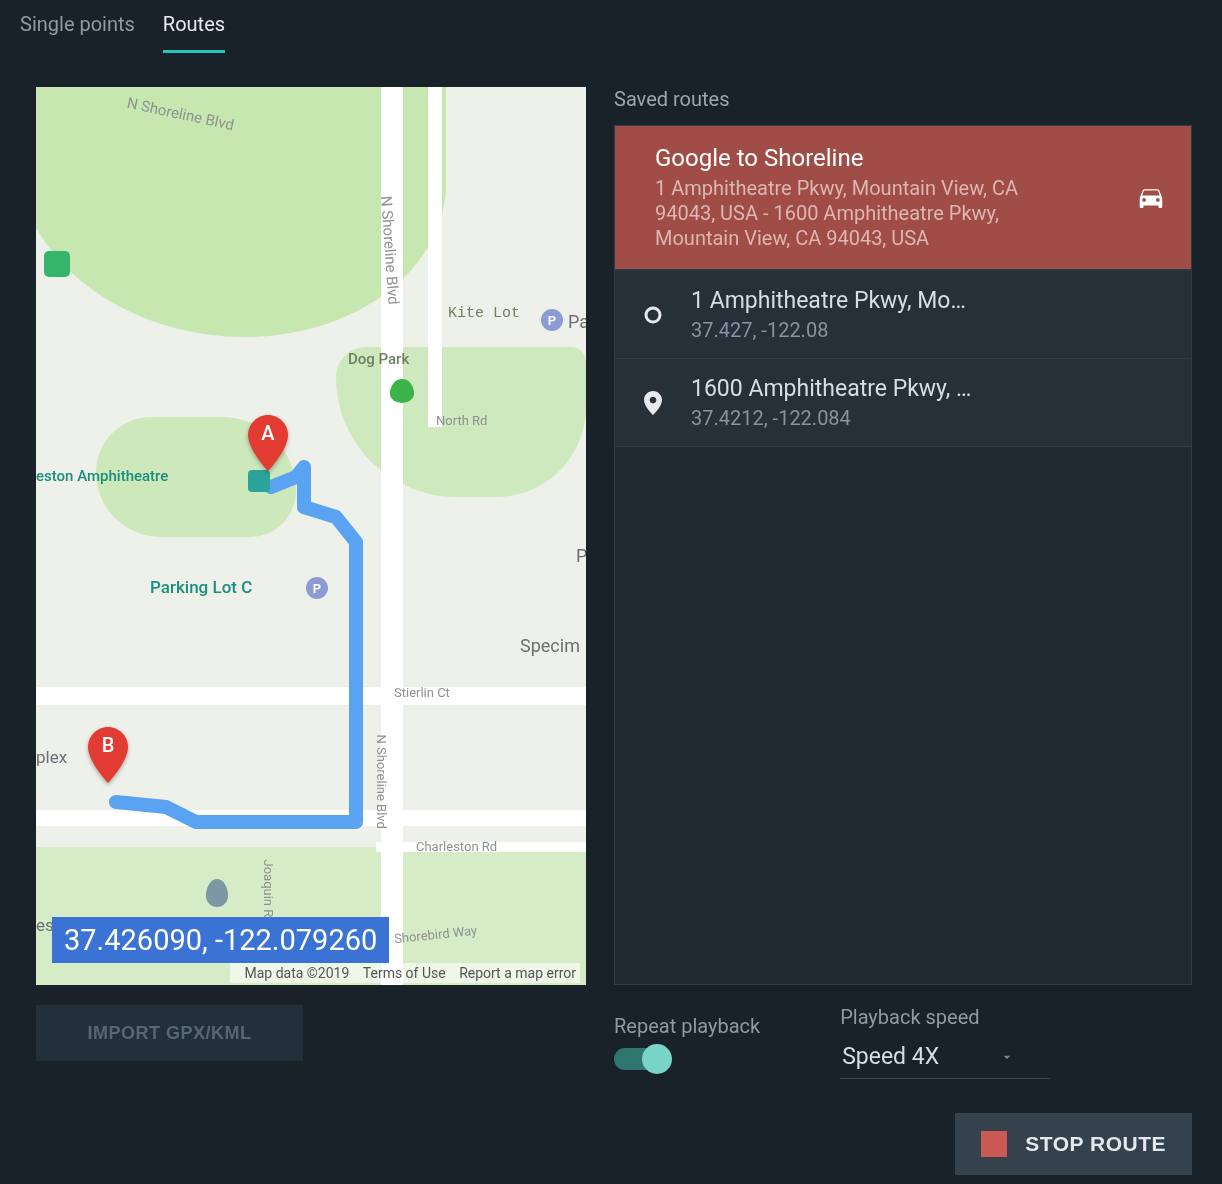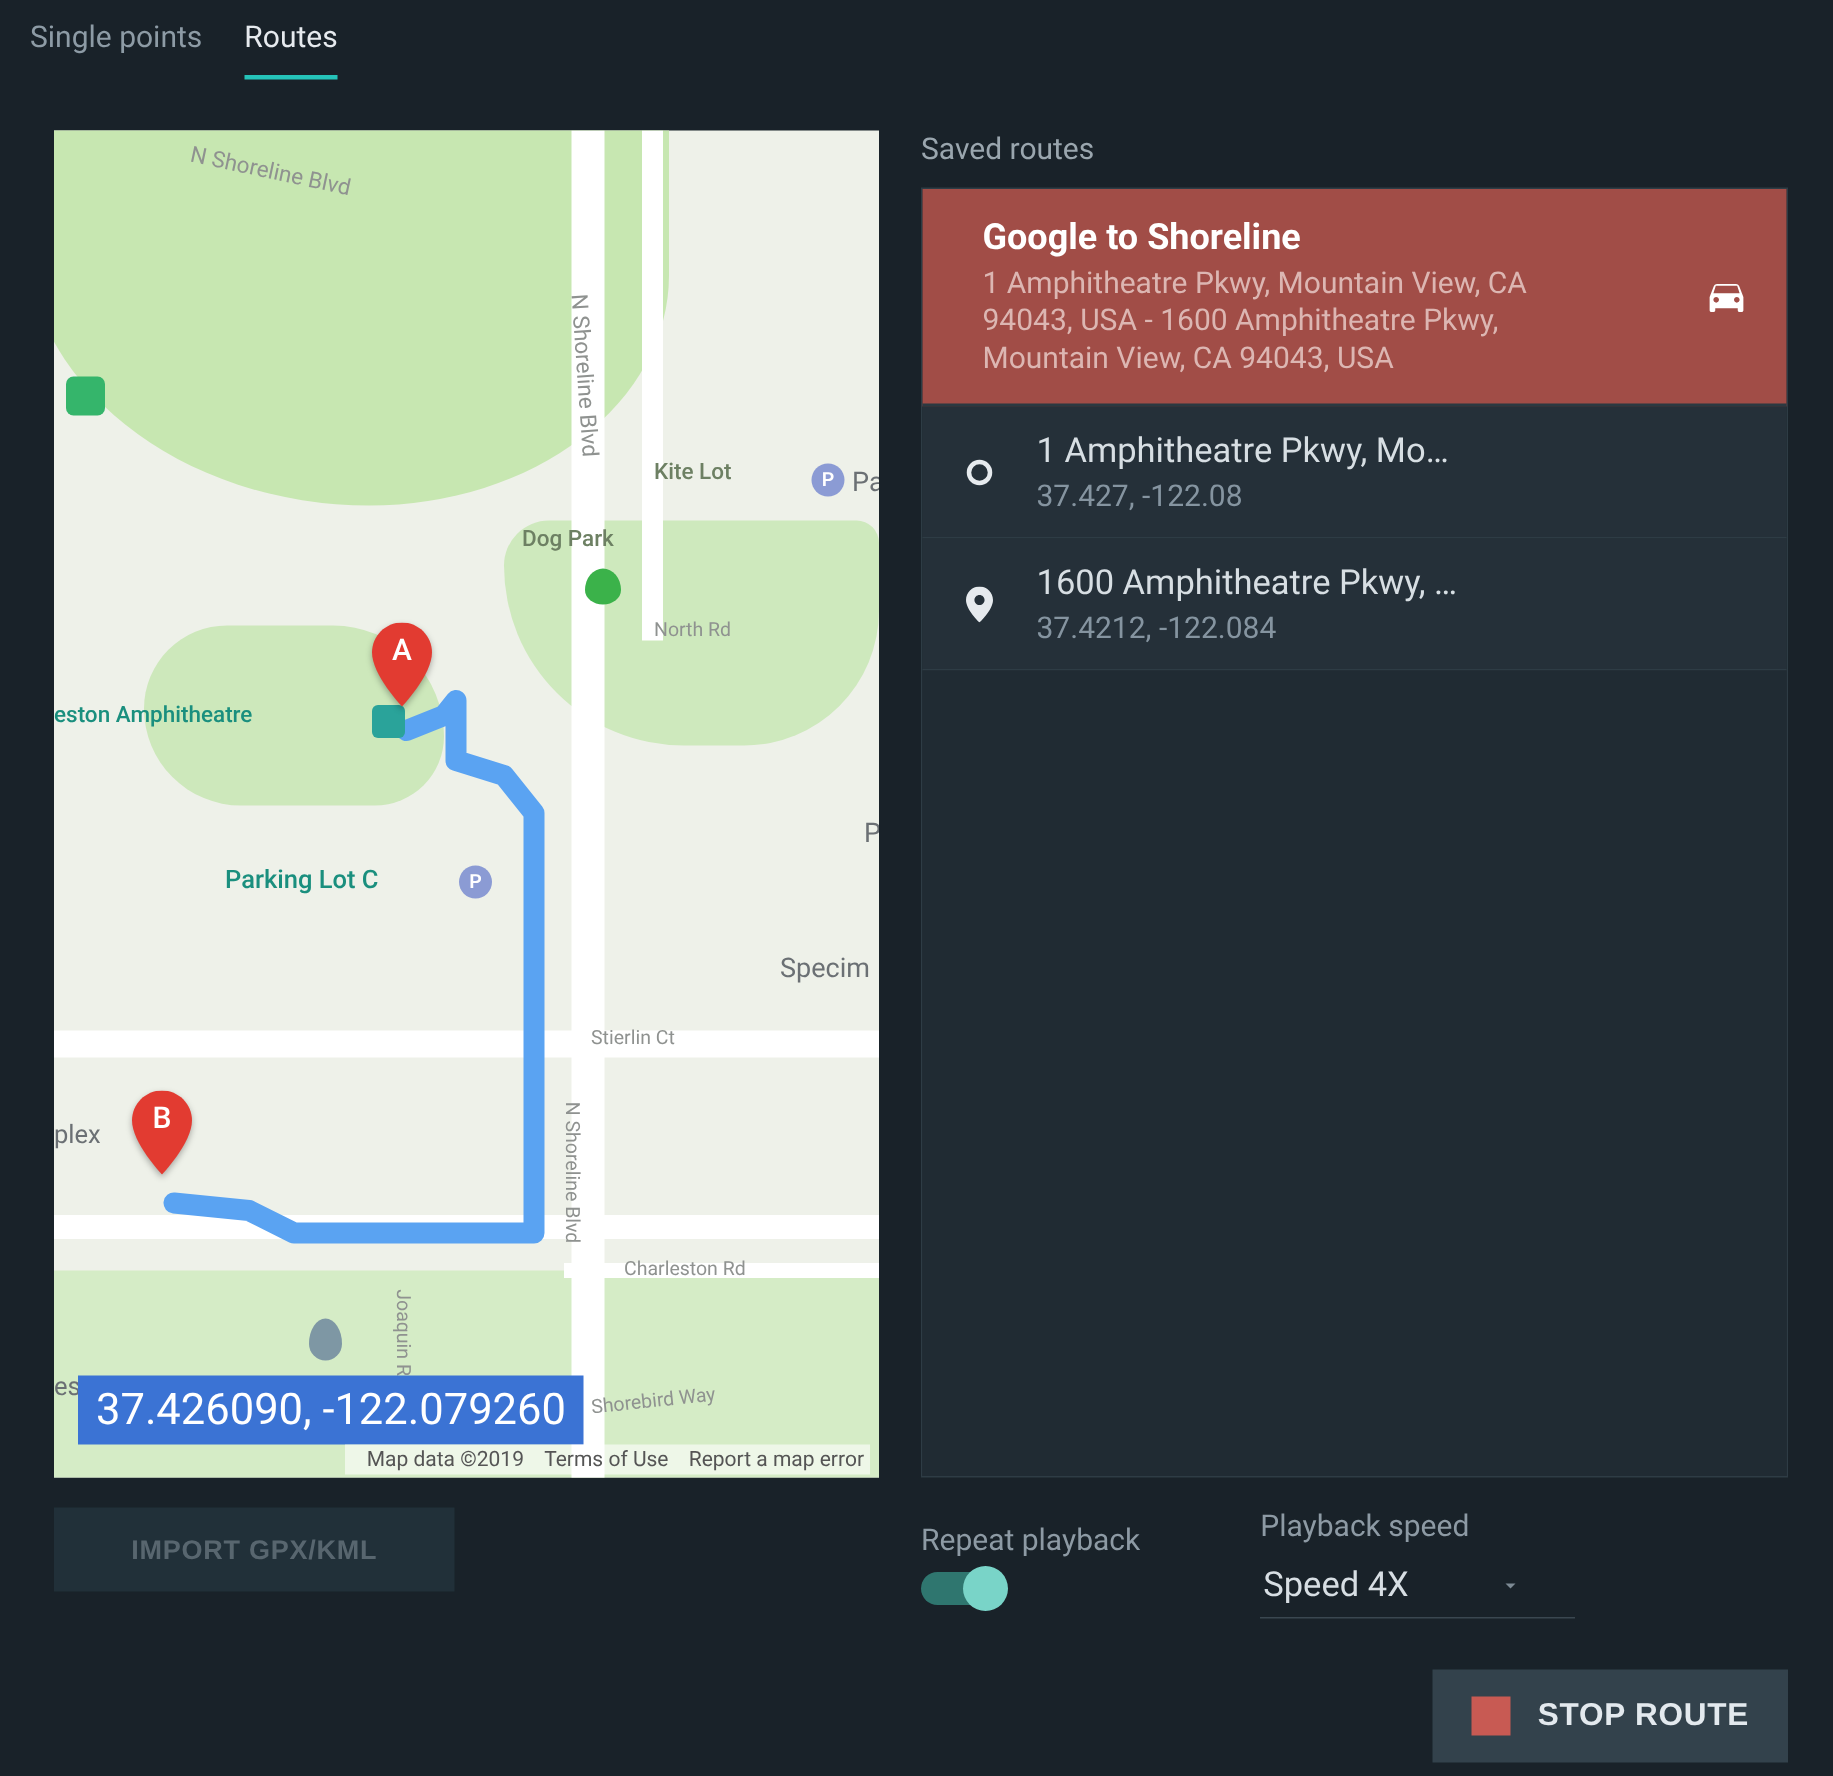--- a/index.html
+++ b/index.html
@@ -105,21 +105,21 @@
     letter-spacing:.5px; border:none; cursor:pointer;
   }
 
   .saved-title{ font-size:20px; color:#9aa6ae; margin-bottom:14px;}
   .route-card{
     background:#a14d47; padding:18px 22px 18px 40px;
     display:flex; align-items:center; gap:18px;
     border-bottom:2px solid #2b3941;
   }
   .route-card .txt{flex:1;}
-  .route-card h3{font-size:24px; font-weight:700; color:#fff; margin-bottom:4px;}
+  .route-card h3{font-size:24px; font-weight:400; color:#fff; margin-bottom:4px;}
   .route-card p{font-size:20px; color:#dcb6b2; line-height:1.25; max-width:380px;}
   .car-icon{color:#fff;}
   .wp{
     display:flex; align-items:center; gap:26px;
     padding:16px 22px 16px 26px; border-bottom:1px solid #2e3c45;
     background:#253039;
   }
   .wp .dot{flex:0 0 24px; display:flex;justify-content:center;}
   .wp-text h4{font-size:23px; color:#d7dee3; font-weight:400;
     white-space:nowrap; overflow:hidden; text-overflow:ellipsis; max-width:380px;}
@@ -177,21 +177,21 @@
       <div class="road-h1"></div>
       <div class="road-h2"></div>
       <div class="road-h3"></div>
 
       <svg class="route" width="550" height="900">
         <polyline points="235,400 260,390 268,380 268,420 300,430 320,455 320,735 160,735 130,720 80,715" fill="none" stroke="#5aa3f2" stroke-width="14" stroke-linecap="round" stroke-linejoin="round"></polyline>
       </svg>
 
       <span class="map-label gray" style="left:90px;top:18px;transform:rotate(12deg);">N Shoreline Blvd</span>
       <span class="map-label gray" style="left:350px;top:100px;transform:rotate(86deg);transform-origin:left;">N Shoreline Blvd</span>
-      <span class="map-label" style="left:400px;top:218px;font-weight:500;">Kite Lot</span>
+      <span class="map-label" style="left:412px;top:218px;font-weight:500;font-family:Liberation Mono, monospace;">Kite Lot</span>
       <span class="map-label" style="left:312px;top:263px;font-weight:500;">Dog Park</span>
       <span class="map-label teal" style="left:0;top:380px;">eston Amphitheatre</span>
       <span class="map-label gray" style="left:400px;top:326px;font-size:13px;">North Rd</span>
       <span class="map-label teal" style="left:98px;top:490px;font-size:17px;margin-left:16px;">Parking Lot C</span>
       <span class="map-label gray" style="left:484px;top:548px;font-size:18px;color:#6b7074;">Specim</span>
       <span class="map-label gray" style="left:358px;top:598px;font-size:13px;">Stierlin Ct</span>
       <span class="map-label gray" style="left:345px;top:640px;transform:rotate(90deg);transform-origin:left;font-size:13px;">N Shoreline Blvd</span>
       <span class="map-label gray" style="left:380px;top:752px;font-size:13px;">Charleston Rd</span>
       <span class="map-label gray" style="left:232px;top:765px;transform:rotate(90deg);transform-origin:left;font-size:13px;">Joaquin R</span>
       <span class="map-label gray" style="left:358px;top:840px;font-size:13px;transform:rotate(-6deg);">Shorebird Way</span>

